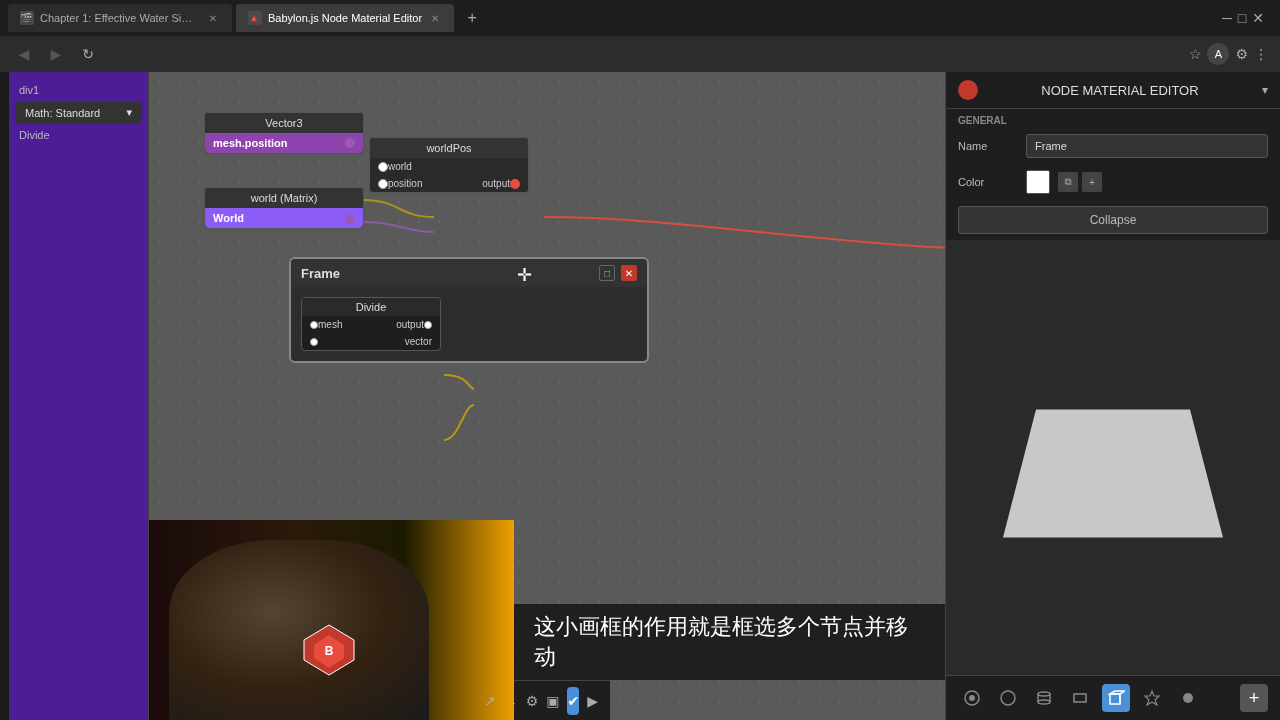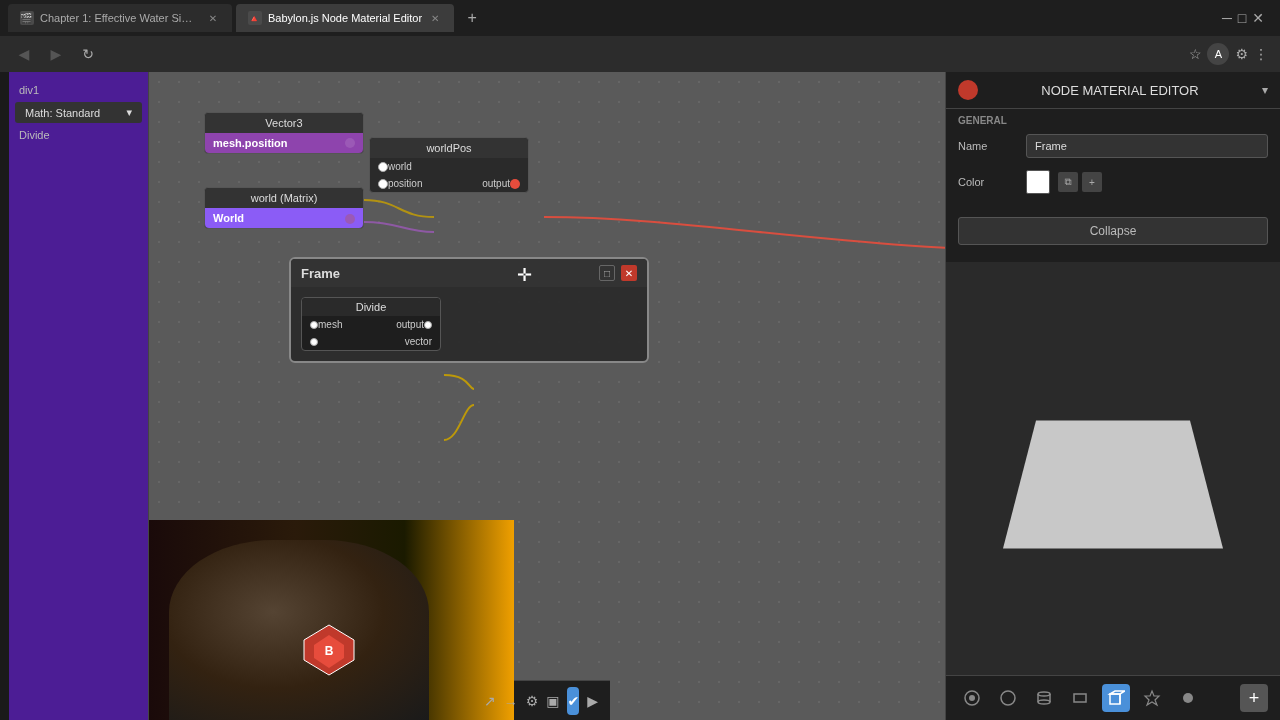--- a/index.html
+++ b/index.html
@@ -483,21 +483,21 @@
       border-radius: 2px;
       display: flex;
       align-items: center;
       justify-content: center;
       font-size: 10px;
       color: #aaa;
       cursor: pointer;
     }
     .collapse-btn {
       width: calc(100% - 24px);
-      margin: 17px 12px;
+      margin: 6px 12px;
       height: 28px;
       background: #333;
       border: 1px solid #555;
       border-radius: 3px;
       font-size: 12px;
       color: #bbb;
       cursor: pointer;
       display: flex;
       align-items: center;
       justify-content: center;
@@ -738,20 +738,23 @@
         <div class="logo-badge">
           <svg width="60" height="60" viewBox="0 0 60 60">
             <polygon points="30,5 55,20 55,40 30,55 5,40 5,20" fill="#c0392b" stroke="#fff" stroke-width="1"></polygon>
             <polygon points="30,15 45,25 45,38 30,48 15,38 15,25" fill="#e74c3c"></polygon>
             <text x="30" y="35" text-anchor="middle" fill="#fff" font-size="12" font-weight="bold">B</text>
           </svg>
         </div>
       </div>
     </div>
 
+    <div style="position:absolute;bottom:40px;left:365px;right:0;background:rgba(0,0,0,0.65);padding:8px 20px;">
+      <span style="font-size:22px;color:#fff;">这小画框的作用就是框选多个节点并移动</span>
+    </div>
 
     <div class="app-bottom-bar">
       <div class="bottom-icon">↗</div>
       <div class="bottom-icon">→</div>
       <div class="bottom-icon">⚙</div>
       <div class="bottom-icon">▣</div>
       <div class="bottom-icon active">✔</div>
       <div class="bottom-icon">▶</div>
     </div>
   </div>

